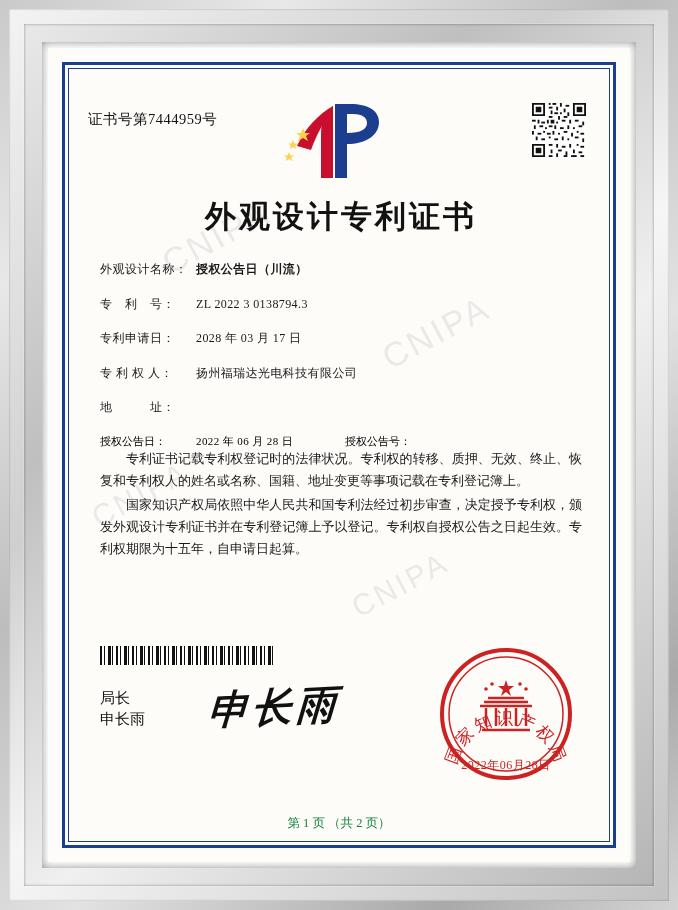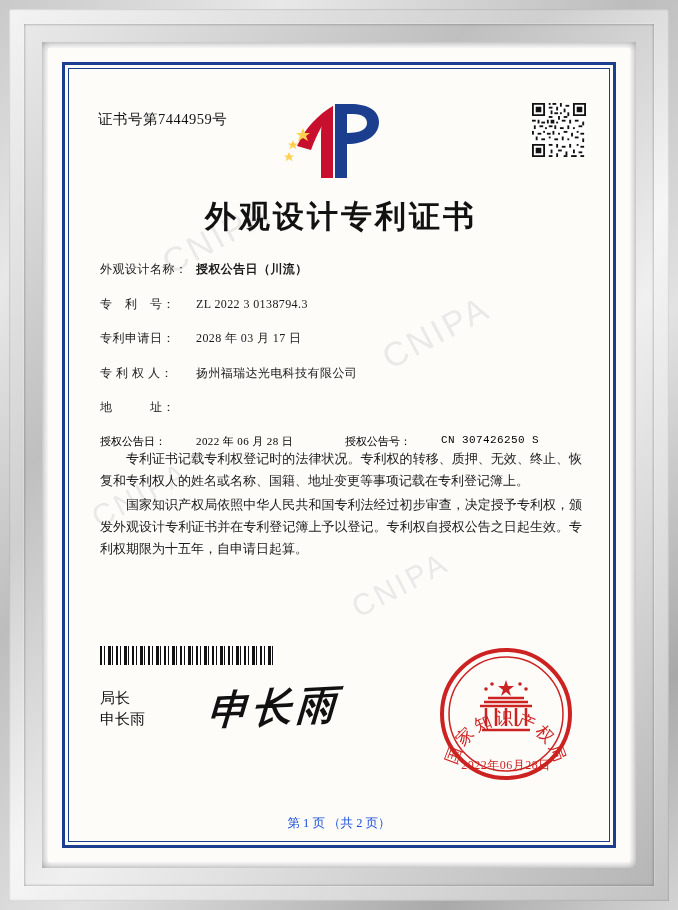--- a/index.html
+++ b/index.html
@@ -83,21 +83,21 @@
     white-space: nowrap;
   }
   .wm1 { left: 110px; top: 170px; }
   .wm2 { left: 330px; top: 265px; }
   .wm3 { left: 40px; top: 430px; font-size: 30px;}
   .wm4 { left: 300px; top: 520px; font-size: 30px;}
 
   
   .cert-no {
     position: absolute;
-    left: 50px; top: 62px;
+    left: 40px; top: 62px;
     font-size: 14.5px;
     color: #111;
     letter-spacing: .5px;
   }
   .qr {
     position: absolute;
     right: 44px; top: 55px;
     width: 54px; height: 54px;
   }
 
@@ -206,21 +206,21 @@
     color: #cc2222;
     letter-spacing: .5px;
   }
 
   .page-no {
     position: absolute;
     left: 0; right: 0;
     bottom: 30px;
     text-align: center;
     font-size: 12.5px;
-    color: #1d4ed8;
+    color: #15803d;
   }
 </style>
 </head>
 <body>
 
 <div class="frame-outer">
   <div class="frame-bevel1"></div>
   <div class="frame-bevel2"></div>
   <div class="frame-inner-shadow"></div>
 </div>
@@ -354,21 +354,20 @@
     <div class="row">
       <div class="lbl">地　　　址：</div>
     </div>
     <div class="row-2col">
       <div class="col-a">
         <div class="lbl2">授权公告日：</div>
         <div class="val">2022 年 06 月 28 日</div>
       </div>
       <div class="col-b">
         <div class="lbl2">授权公告号：</div>
-        <div class="val">CN 307426250 S</div>
       </div>
     </div>
   </div>
 
   <div class="para-wrap">
     <p class="para">专利证书记载专利权登记时的法律状况。专利权的转移、质押、无效、终止、恢复和专利权人的姓名或名称、国籍、地址变更等事项记载在专利登记簿上。</p>
     <p class="para">国家知识产权局依照中华人民共和国专利法经过初步审查，决定授予专利权，颁发外观设计专利证书并在专利登记簿上予以登记。专利权自授权公告之日起生效。专利权期限为十五年，自申请日起算。</p>
   </div>
 
   <div class="barcode"></div>

